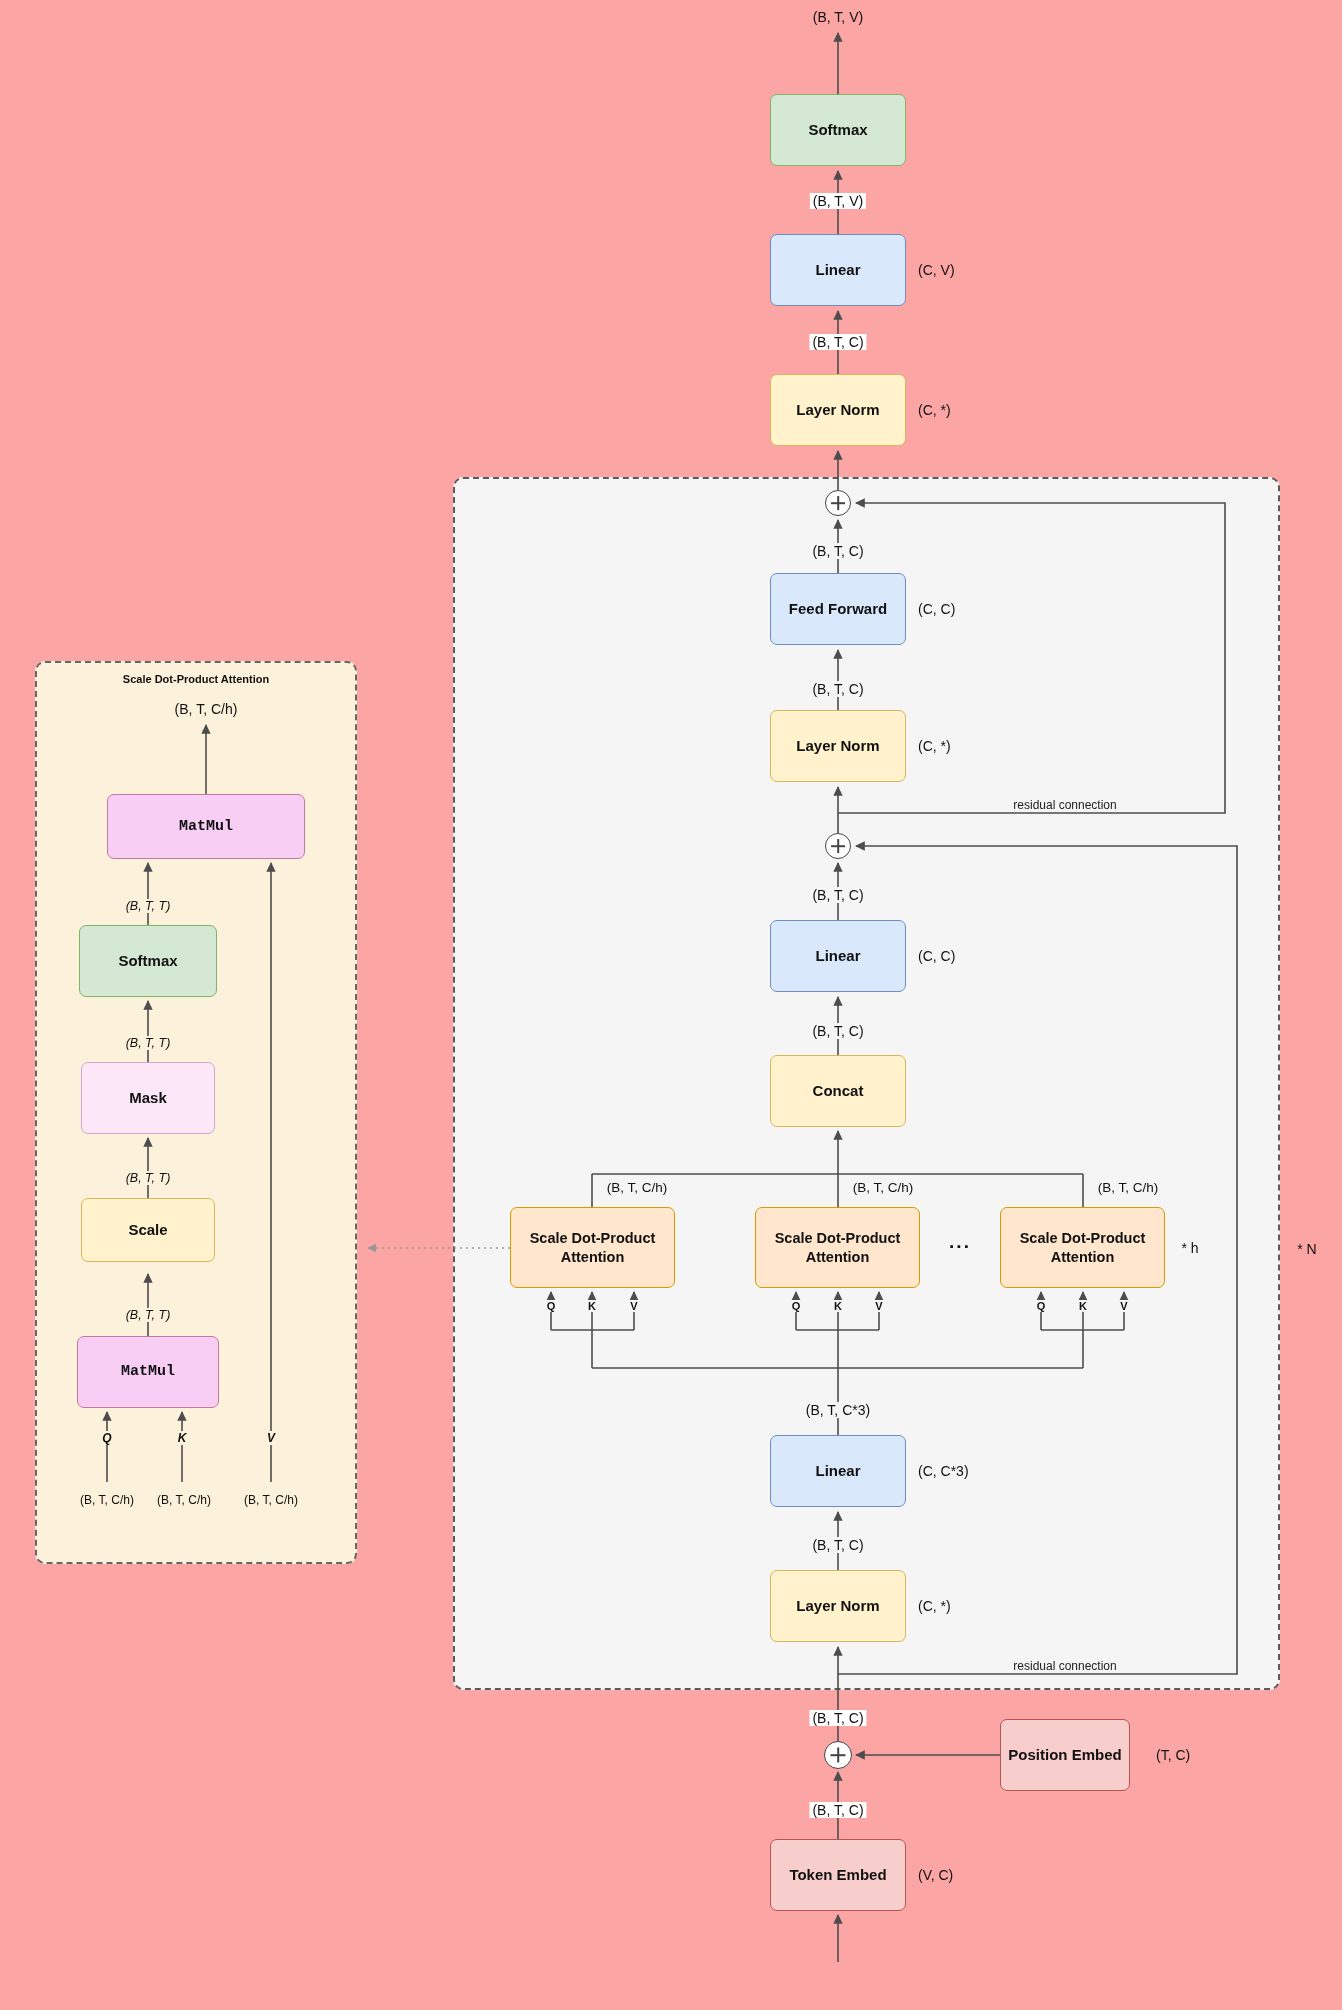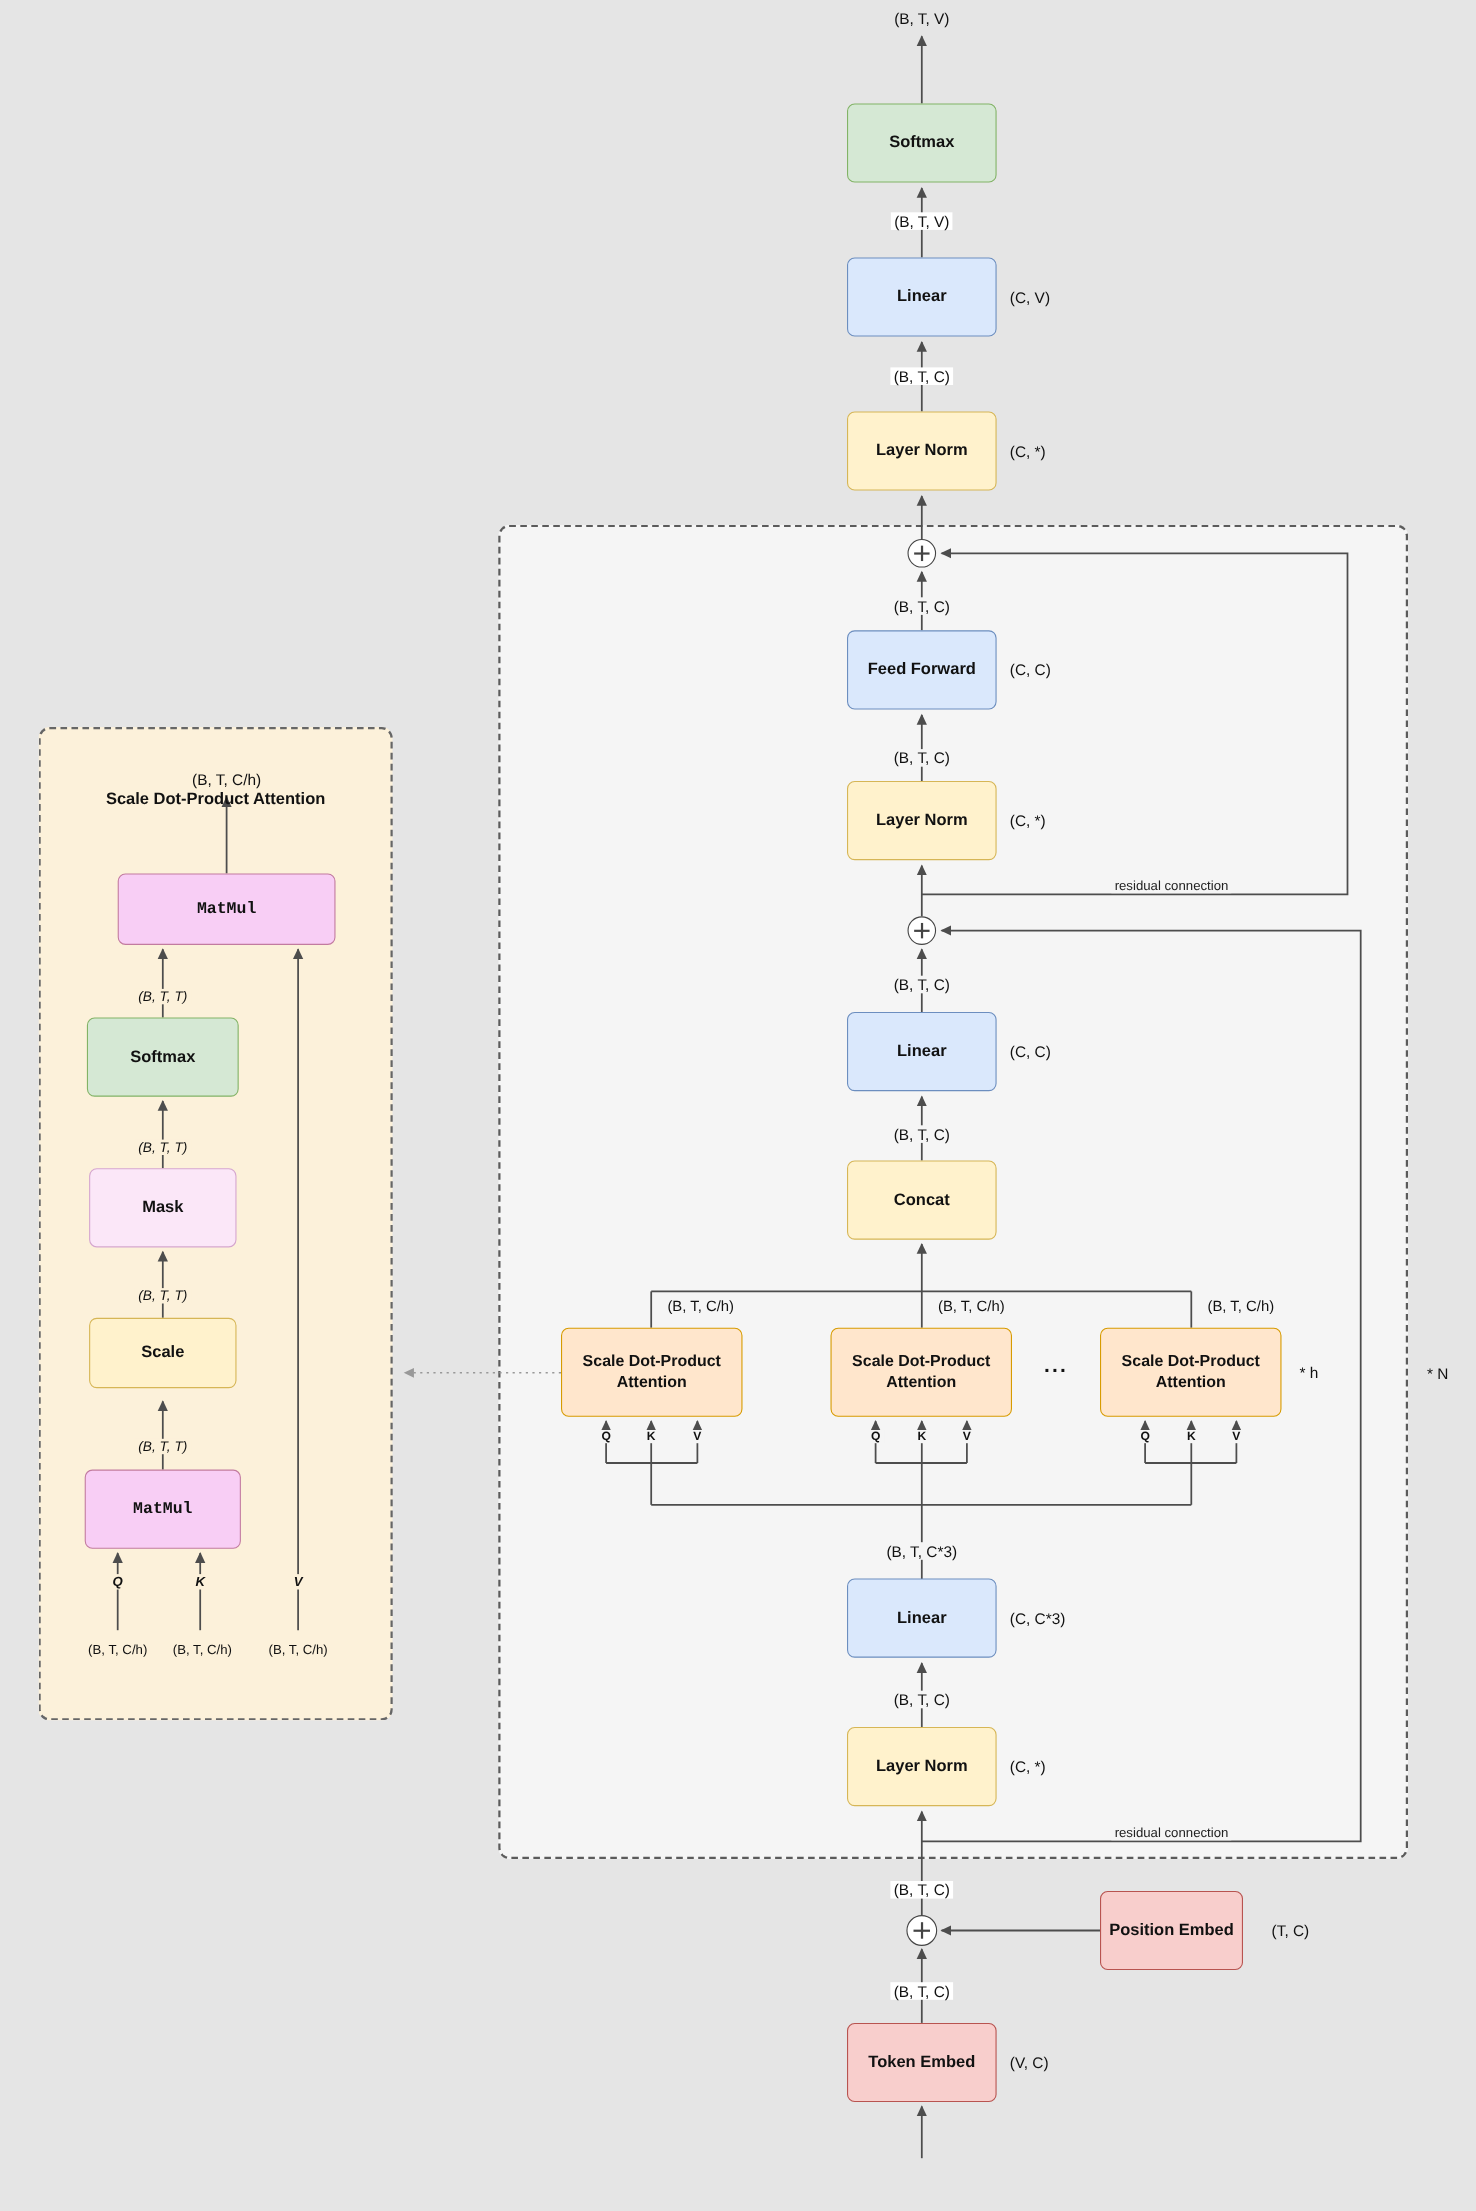--- a/index.html
+++ b/index.html
@@ -1,17 +1,17 @@
 <!DOCTYPE html>
 <html><head>
 <meta charset="utf-8">
 <style>
   * { margin:0; padding:0; box-sizing:border-box; }
   html,body { background:#ffffff; font-family:"Liberation Sans", sans-serif; }
-  .canvas { position:relative; width:1342px; height:2010px; background:#e5e5e5; overflow:hidden; }
+  .canvas { position:relative; width:1342px; height:2010px; background:#fca5a5; overflow:hidden; }
 
   .container { position:absolute; border:2px dashed #5b5b5b; border-radius:10px; z-index:0; }
   .main-block { background:#f5f5f5; }
   .panel { background:#fcf1da; border-color:#666666; }
 
   svg.wires { position:absolute; left:0; top:0; z-index:1; pointer-events:none; }
 
   .box { position:absolute; z-index:2; border:1.6px solid #888; border-radius:7px;
          display:flex; flex-direction:column; align-items:center; justify-content:center;
          font-weight:bold; font-size:15px; color:#111; text-align:center; line-height:1.3; }
@@ -34,22 +34,22 @@
 
   .plabel { position:absolute; z-index:2; transform:translateY(-50%); font-size:14px;
             color:#111; white-space:nowrap; }
 
   .qkv { position:absolute; z-index:2; transform:translate(-50%,-50%); font-size:11px;
          font-weight:bold; color:#111; }
   .resid { position:absolute; z-index:2; transform:translate(-50%,-50%); font-size:12px; color:#222; }
   .mult { position:absolute; z-index:2; transform:translate(-50%,-50%); font-size:14px; color:#111; }
   .dots { position:absolute; z-index:2; transform:translate(-50%,-50%); font-size:19px;
           font-weight:bold; color:#111; letter-spacing:2px; }
-  .panel-title { position:absolute; z-index:2; transform:translate(-50%,-50%); font-size:15px;
-                 font-weight:bold; color:#111; white-space:nowrap;margin-top:47px; }
+  .panel-title { position:absolute; z-index:2; transform:translate(-50%,-50%); font-size:11px;
+                 font-weight:bold; color:#111; white-space:nowrap; }
 
   .oplus { position:absolute; z-index:2; background:#ffffff; border:1.6px solid #444;
            border-radius:50%; }
   .oplus::before, .oplus::after { content:""; position:absolute; background:#444; left:50%; top:50%; }
   .oplus::before { width:58%; height:1.6px; transform:translate(-50%,-50%); }
   .oplus::after  { height:58%; width:1.6px; transform:translate(-50%,-50%); }
 </style>
 </head>
 <body>
 

